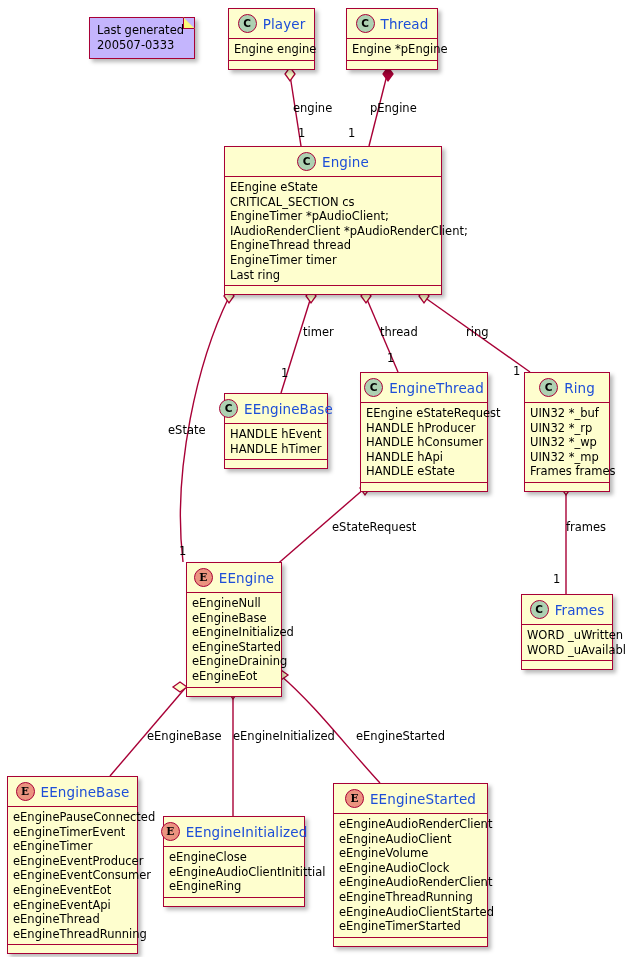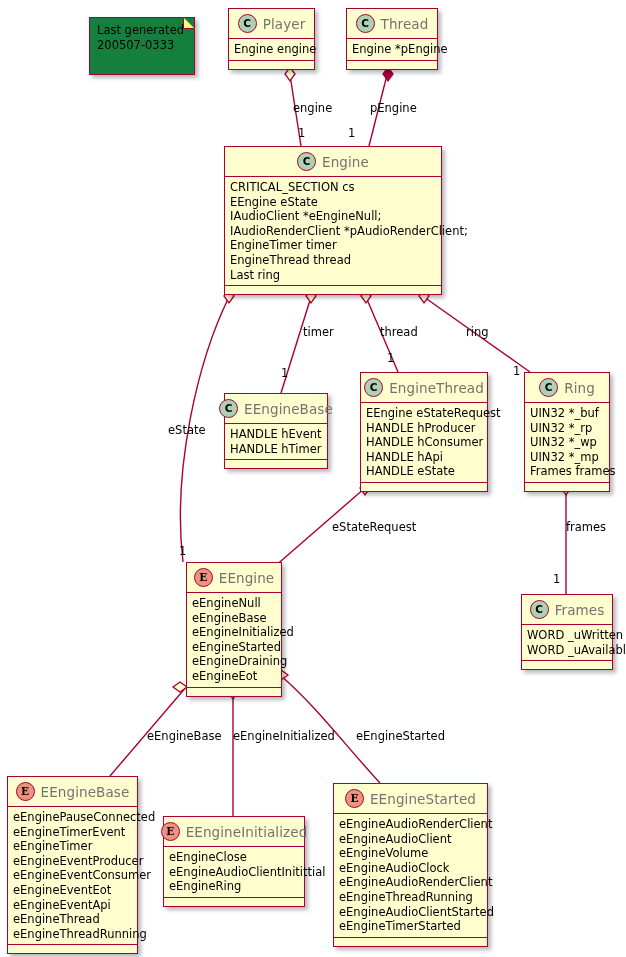--- a/index.html
+++ b/index.html
@@ -9,37 +9,37 @@
        -webkit-font-smoothing:antialiased;}
   #canvas{position:absolute;left:0;top:0;width:626px;height:957px;}
   svg.edges{position:absolute;left:0;top:0;width:626px;height:957px;overflow:visible;}
 
   
   .node{position:absolute;box-sizing:border-box;
         background:#FEFECE;border:1.5px solid #A80036;
         box-shadow:3px 3px 4px rgba(0,0,0,0.28);z-index:5;}
   .node .hdr{display:flex;align-items:center;justify-content:center;
              gap:6px;padding:5px 8px 5px 8px;border-bottom:1.5px solid #A80036;}
-  .node .hdr .name{font-size:13.5px;color:#737373;white-space:nowrap;letter-spacing:0.1px;}
+  .node .hdr .name{font-size:13.5px;color:#1d4ed8;white-space:nowrap;letter-spacing:0.1px;}
   .node .body{padding:3px 14px 3px 5px;border-bottom:1.5px solid #A80036;}
   .node .body .attr{font-size:11.5px;color:#000;line-height:14.6px;white-space:nowrap;}
   .node .foot{height:8px;}
 
   
   .sicon{width:17px;height:17px;border-radius:50%;flex:0 0 auto;
          display:flex;align-items:center;justify-content:center;
          font-size:10.5px;font-weight:bold;color:#000;line-height:1;}
   .sicon.cls{background:#ADD1B2;border:1.5px solid #A80036;}
   .sicon.enm{background:#EB937F;border:1.5px solid #A80036;
              font-family:"DejaVu Serif","Liberation Serif",serif;}
 
   
-  .note{position:absolute;box-sizing:border-box;background:#15803d;
+  .note{position:absolute;box-sizing:border-box;background:#c4b5fd;
         border:1px solid #A80036;box-shadow:3px 3px 4px rgba(0,0,0,0.28);
-        z-index:6;padding:5px 12px 21px 7px;}
+        z-index:6;padding:5px 12px 5px 7px;}
   .note .fold{position:absolute;right:-1px;top:-1px;width:11px;height:11px;
               background:#FBFB77;border-left:1px solid #A80036;
               border-bottom:1px solid #A80036;
               clip-path:polygon(0 0,100% 100%,0 100%);}
   .note .line{font-size:11.5px;line-height:15px;color:#000;white-space:nowrap;}
 
   
   .elabel{position:absolute;font-size:11.5px;color:#000;white-space:nowrap;z-index:7;}
   .mult{position:absolute;font-size:11.5px;color:#000;z-index:7;}
 </style>
@@ -122,26 +122,26 @@
     </div>
     <div class="foot"></div>
   </div>
 
   <div class="node" style="left:224px;top:146px;width:218px;">
     <div class="hdr">
       <span class="sicon cls">C</span>
       <span class="name">Engine</span>
     </div>
     <div class="body">
+      <div class="attr">EEngine eState</div>
       <div class="attr">CRITICAL_SECTION cs</div>
-      <div class="attr">EEngine eState</div>
-      <div class="attr">IAudioClient *eEngineNull;</div>
+      <div class="attr">EngineTimer *pAudioClient;</div>
       <div class="attr">IAudioRenderClient *pAudioRenderClient;</div>
+      <div class="attr">EngineThread thread</div>
       <div class="attr">EngineTimer timer</div>
-      <div class="attr">EngineThread thread</div>
       <div class="attr">Last ring</div>
     </div>
     <div class="foot"></div>
   </div>
 
   <div class="node" style="left:224px;top:393px;width:104px;">
     <div class="hdr">
       <span class="sicon cls">C</span>
       <span class="name">EEngineBase</span>
     </div>

